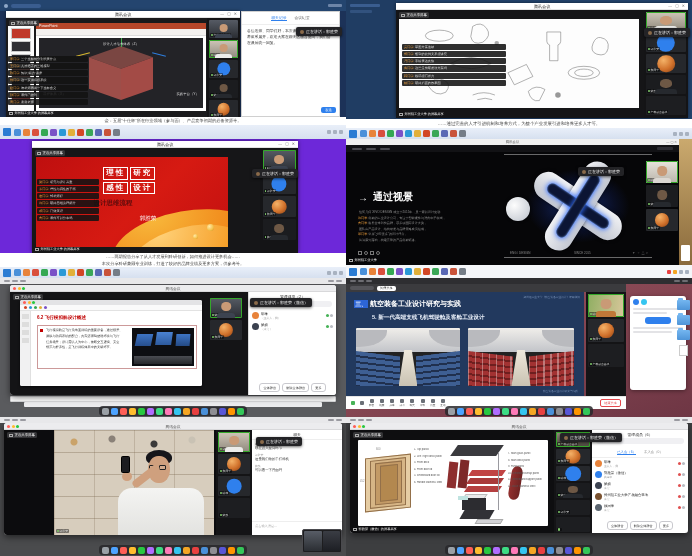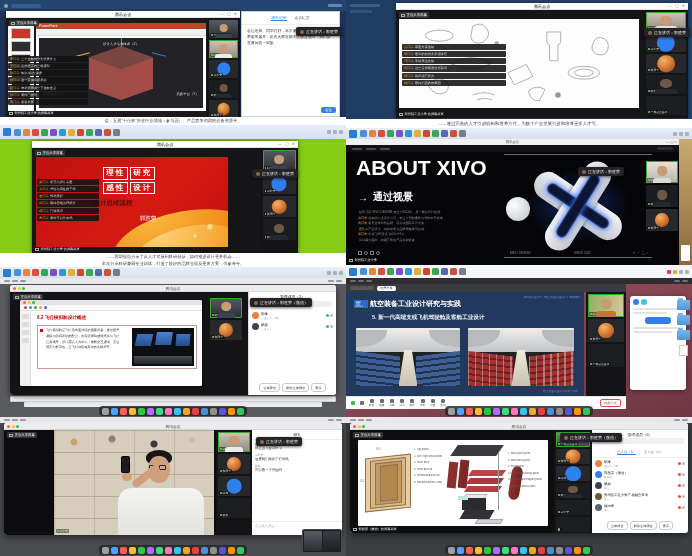--- a/index.html
+++ b/index.html
@@ -376,21 +376,21 @@
           <i class="tbi" style="background: rgb(117, 125, 135);"></i>
         </span>
       <span class="tray">
           <i></i>
           <i></i>
           <i></i>
         </span>
     </div>
   </div>
 
-  <div class="cell" style="background:#84cc16">
+  <div class="cell" style="background:#6d28d9">
     <div class="abs" style="left:32px;top:2px;width:266px;height:112px;background:#fff;box-shadow:0 0 4px rgba(0,0,0,.55)">
       <div class="tm-titlebar">
         <span class="tm-title">腾讯会议</span>
         <span class="win-ctrls">— ▢ ✕</span>
       </div>
       <div class="abs" style="left:0;top:7px;right:0;bottom:0;background:#161618">
         <span class="badge">
             <i class="scr-ico"></i>
             <b>正在共享屏幕</b>
           </span>
@@ -488,21 +488,20 @@
     <div class="abs" style="left:333px;top:0;width:13px;height:126px;background:linear-gradient(#caa96e,#8a6a3c)">
       <i class="abs" style="left:2px;bottom:4px;width:9px;height:16px;background:#fff;border-radius:1px"></i>
     </div>
     <div class="abs" style="left:0;top:6px;width:333px;height:7px;background:#121215;display:flex;gap:4px;align-items:center;padding:0 6px">
       <i style="width:10px;height:2px;background:#4a4a50;border-radius:1px"></i>
       <i style="width:10px;height:2px;background:#4a4a50;border-radius:1px"></i>
       <i style="width:10px;height:2px;background:#4a4a50;border-radius:1px"></i>
       <i style="margin-left:auto;width:16px;height:3px;background:#2c2c32;border-radius:1px"></i>
     </div>
     <div class="abs" style="left:0;top:13px;width:333px;height:113px;background:#060608;overflow:hidden">
-      <div style="position:absolute;left:10px;top:4px;font-weight:bold;font-size:21px;letter-spacing:0;color:#fff">ABOUT XIVO</div>
       <div style="position:absolute;left:12px;top:38px;color:#fff;font-size:10px;display:flex;gap:5px;align-items:center">
         <span>→</span>
         <b>通过视景</b>
       </div>
       <div style="position:absolute;left:12px;top:58px;width:142px">
           <div style="font-size:3.1px;color:#8f8f8f;line-height:1.8;white-space:nowrap;overflow:hidden"><b style="color:#f0a03c;font-weight:normal;margin-right:1px"></b><span>佳简几何 XIVO DESIGN 成立于2015年，是一家以设计驱动</span></div>
           <div style="font-size:3.1px;color:#8f8f8f;line-height:1.8;white-space:nowrap;overflow:hidden"><b style="color:#f0a03c;font-weight:normal;margin-right:1px">许同学</b><span>创新的工业设计公司，专注于智能硬件与消费电子领域，</span></div>
           <div style="font-size:3.1px;color:#8f8f8f;line-height:1.8;white-space:nowrap;overflow:hidden"><b style="color:#f0a03c;font-weight:normal;margin-right:1px">曹同学</b><span>服务全球科技品牌，获多项国际设计大奖，</span></div>
           <div style="font-size:3.1px;color:#8f8f8f;line-height:1.8;white-space:nowrap;overflow:hidden"><b style="color:#f0a03c;font-weight:normal;margin-right:1px"></b><span>团队由产品设计、结构研发与品牌策略成员组成，</span></div>
           <div style="font-size:3.1px;color:#8f8f8f;line-height:1.8;white-space:nowrap;overflow:hidden"><b style="color:#f0a03c;font-weight:normal;margin-right:1px">邓同学</b><span>坚持“少即是多”的设计理念，</span></div>

